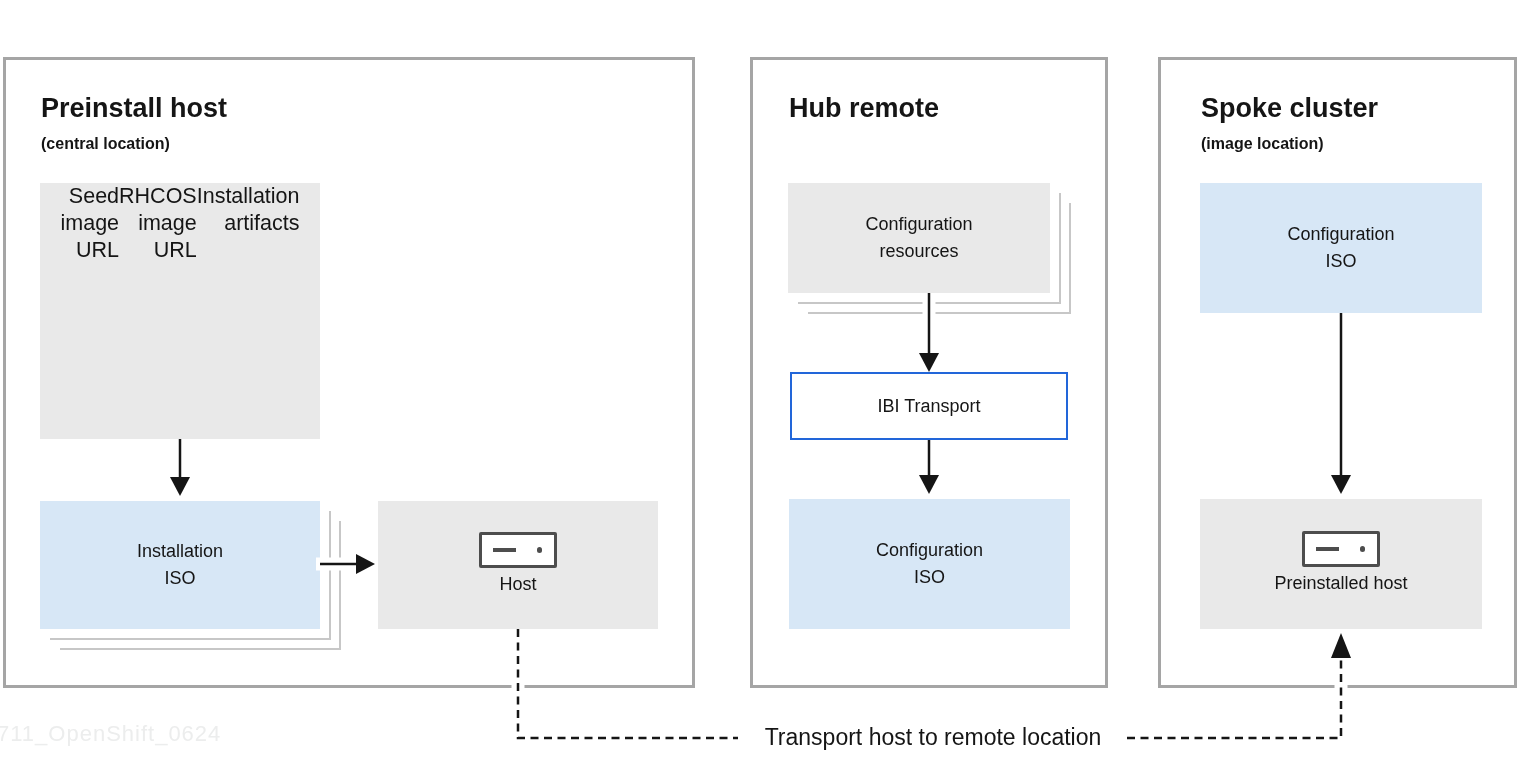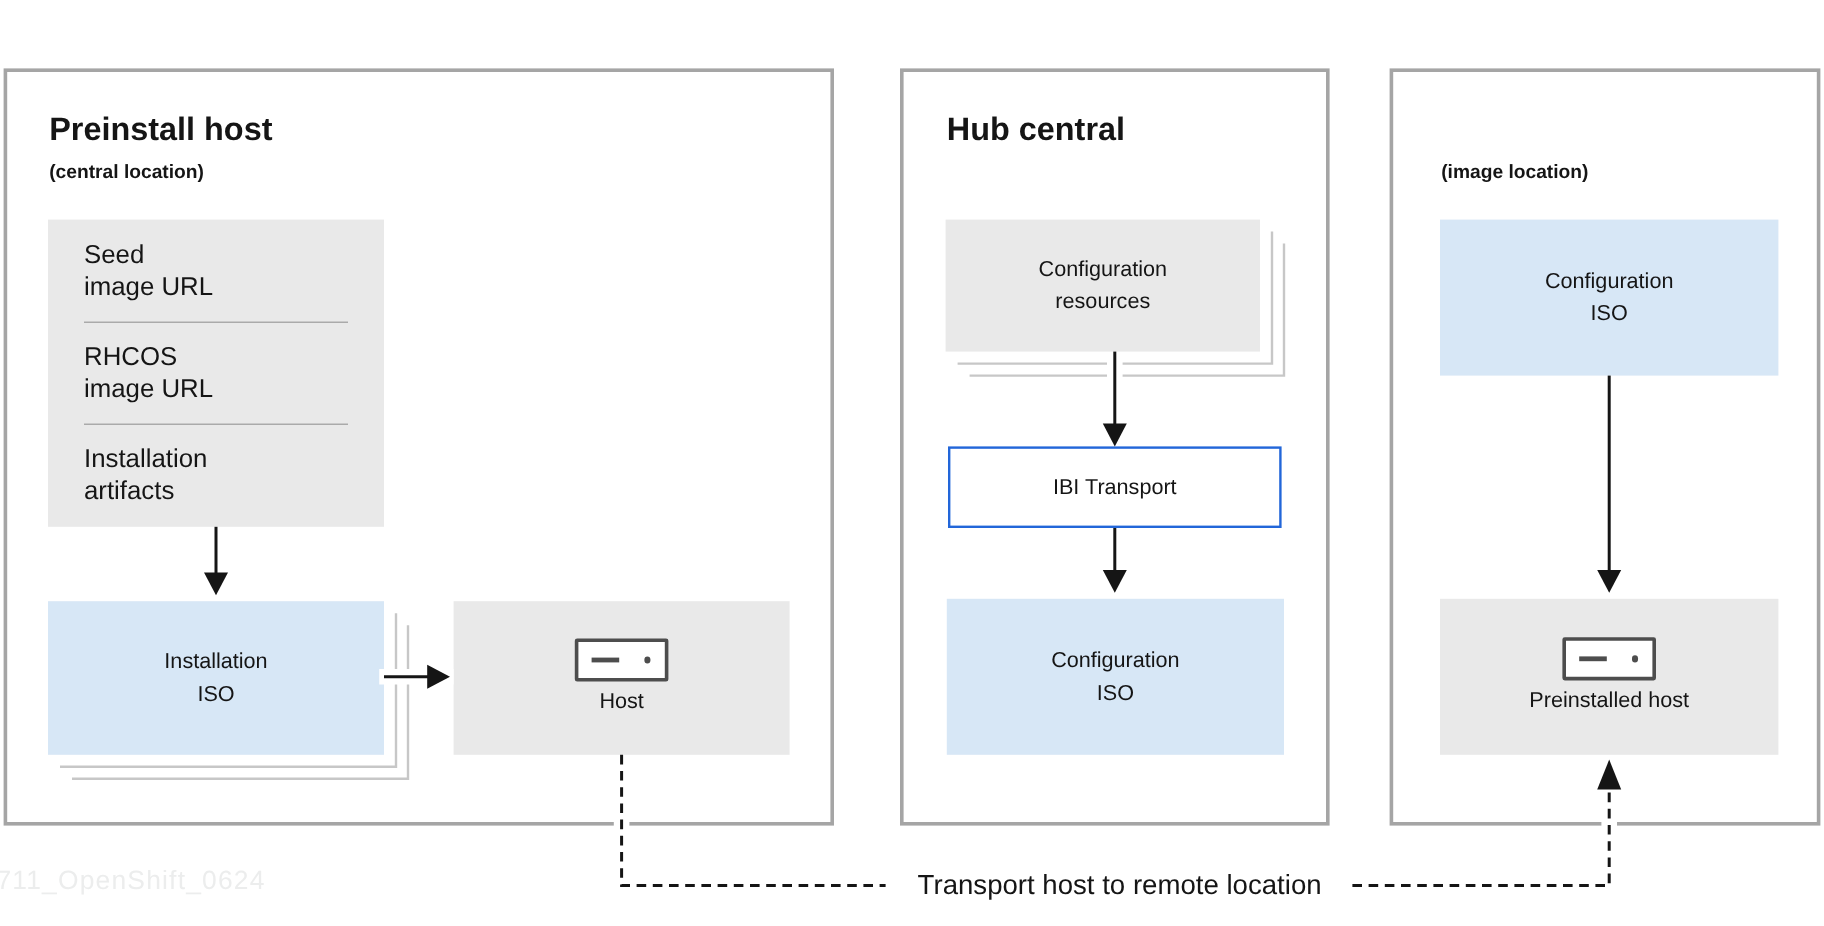--- a/index.html
+++ b/index.html
@@ -39,22 +39,22 @@
     text-align:center;
   }
   .box.gray{background:var(--box-gray);}
   .box.blue{background:var(--box-blue);}
   .box.operator{background:#fff;border:2.5px solid var(--operator-border);}
   .box-label{
     font-size:18px;line-height:27px;white-space:pre-line;
   }
   .box.host-box{flex-direction:column;gap:3px;}
   .artifacts{
-    flex-direction:column;align-items:flex-start;justify-content:center;
-    padding:0 30px;text-align:left;
+    flex-direction:row;align-items:flex-start;justify-content:center;
+    padding:0 30px;text-align:right;
   }
   .art-item{font-size:21.5px;line-height:27px;white-space:pre-line;}
   .art-divider{
     width:220px;height:0;border-top:1.5px solid var(--divider);
     margin:15px 0;
   }
   .server-icon{
     position:relative;width:72px;height:30px;background:#fff;
     border:3.5px solid #4d4d4d;border-radius:2px;
   }
@@ -90,23 +90,24 @@
     <polyline class="stack" points="60,633 340,633 340,505"></polyline>
     <polyline class="stack" points="798,287 1060,287 1060,177"></polyline>
     <polyline class="stack" points="808,297 1070,297 1070,187"></polyline>
   </svg>
 
   <div class="panel" style="left:3px;top:41px;width:692px;height:631px">
     <div class="panel-title" style="left:35px;top:32px">Preinstall host</div>
     <div class="panel-subtitle" style="left:35px;top:69px">(central location)</div>
   </div>
   <div class="panel" style="left:750px;top:41px;width:358px;height:631px">
-    <div class="panel-title" style="left:36px;top:32px">Hub central</div>
+    <div class="panel-title" style="left:36px;top:32px">Hub remote</div>
   </div>
   <div class="panel" style="left:1158px;top:41px;width:359px;height:631px">
+    <div class="panel-title" style="left:40px;top:32px">Spoke cluster</div>
     <div class="panel-subtitle" style="left:40px;top:69px">(image location)</div>
   </div>
 
   <div class="box gray artifacts" style="left:40px;top:167px;width:280px;height:256px">
     <div class="art-item">Seed
 image URL</div>
     <div class="art-divider"></div>
     <div class="art-item">RHCOS
 image URL</div>
     <div class="art-divider"></div>

